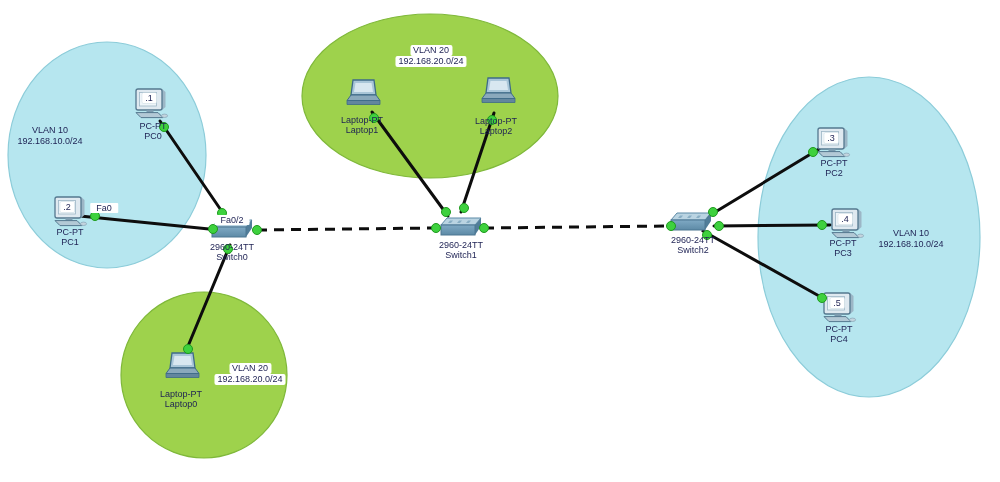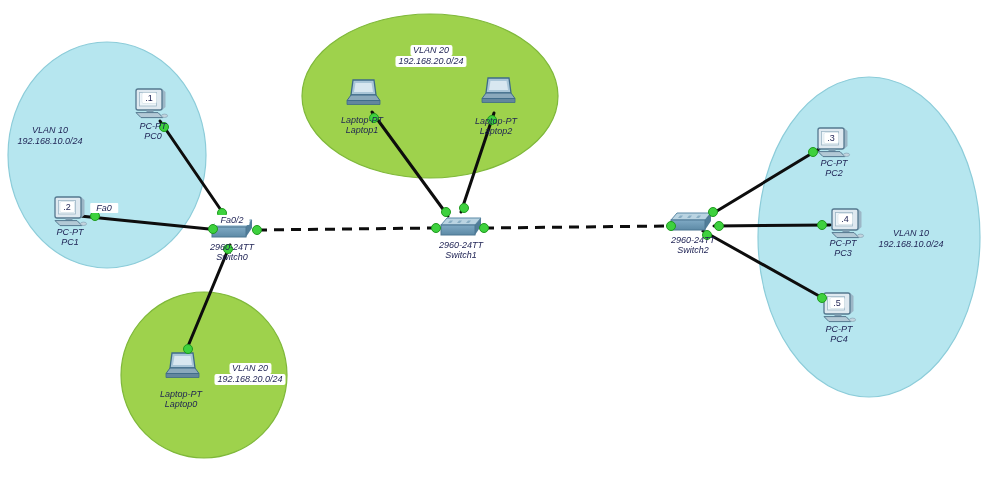--- a/index.html
+++ b/index.html
@@ -12,37 +12,37 @@
   .layer-labels{position:absolute;left:0;top:0;width:100%;height:100%;pointer-events:none;}
   .zone-ellipse{stroke-width:1.2;}
   .zone-vlan10{fill:var(--vlan10-fill);stroke:var(--vlan10-stroke);}
   .zone-vlan20{fill:var(--vlan20-fill);stroke:var(--vlan20-stroke);}
   .cable{stroke:var(--cable);stroke-width:3;stroke-linecap:round;}
   .cable.dashed{stroke-dasharray:10 7;stroke-linecap:butt;}
   .dot{fill:var(--status-up);stroke:var(--status-up-ring);stroke-width:1;}
   .lbl{
     position:absolute;transform:translateX(-50%);
     color:var(--label-text);font-size:9px;line-height:11px;
-    text-align:center;white-space:nowrap;font-style:italic;
+    text-align:center;white-space:nowrap;
   }
   .dev-label div{line-height:10px;}
   .boxline{
     display:inline-block;background:var(--label-box-bg);
     padding:0 3px;border-radius:2px;margin-bottom:0px;
   }
   .note-box{
     position:absolute;transform:translateX(-50%);
     background:var(--label-box-bg);color:var(--label-text);
     font-size:9px;line-height:10px;padding:0 3px;border-radius:1px;
     box-shadow:0 0 0 0.5px #cfdde4;
   }
   .port-label{
     position:absolute;transform:translateX(-50%);
     background:var(--label-box-bg);color:var(--label-text);
-    font-size:9px;line-height:10px;padding:0 6px;border-radius:1px;font-style:italic;
+    font-size:9px;line-height:10px;padding:0 6px;border-radius:1px;
   }
 </style>
 </head>
 <body>
 
 <div class="canvas">
 
   <svg width="1000" height="482" viewBox="0 0 1000 482">
     <defs>
       <linearGradient id="swfront" x1="0" y1="0" x2="0" y2="1">

